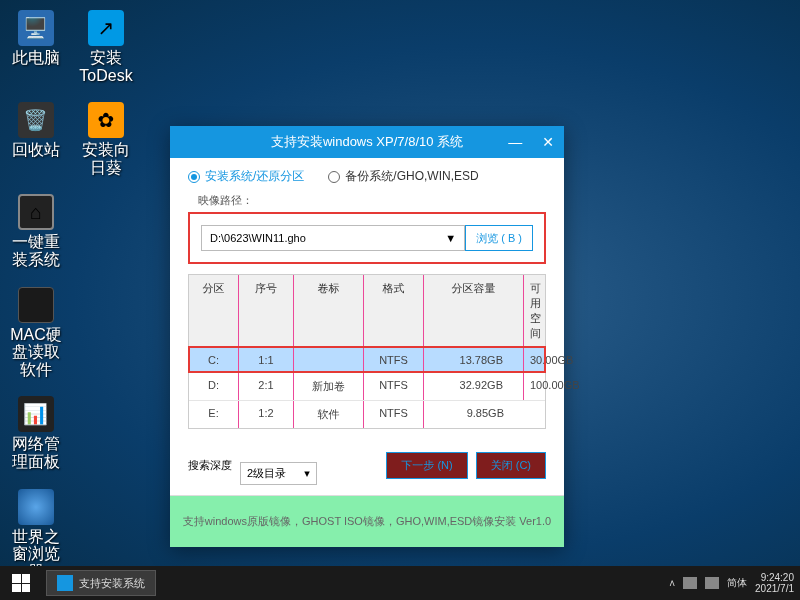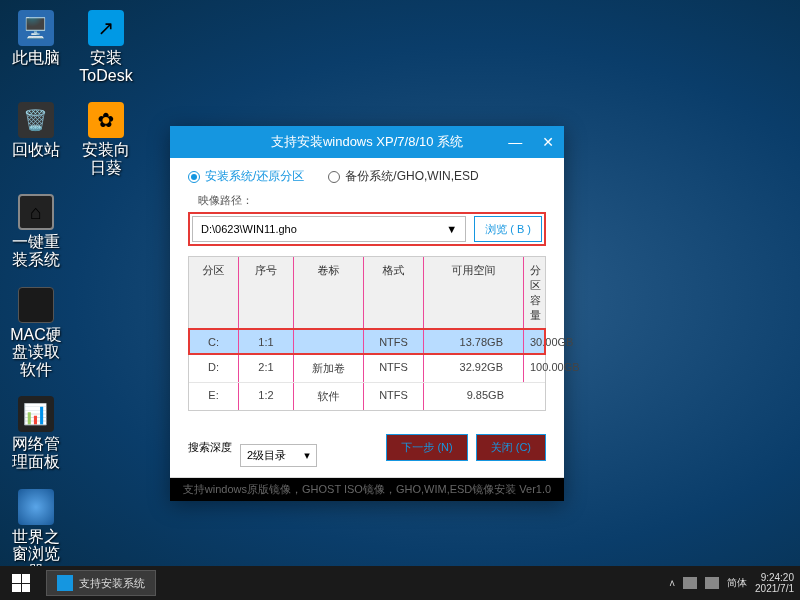--- a/index.html
+++ b/index.html
@@ -26,38 +26,38 @@
 .winctrl span { cursor: pointer; padding: 0 4px; }
 
 .tabs { padding: 10px 18px 6px; display: flex; gap: 24px; color: #1596e0; font-size: 12px; }
 .radio { display: flex; align-items: center; gap: 5px; cursor: pointer; }
 .radio .dot { width: 12px; height: 12px; border: 1.5px solid #1596e0; border-radius: 50%; display: flex; align-items: center; justify-content: center; }
 .radio.sel .dot::after { content: ""; width: 6px; height: 6px; background: #1596e0; border-radius: 50%; }
 .radio.off { color: #333; }
 .radio.off .dot { border-color: #666; }
 
 .path-label { font-size: 11px; color: #555; padding: 2px 28px 4px; }
-.path-row { margin: 0 18px 10px; border: 2px solid #e53935; padding: 2px; display: flex; gap: 8px; align-items: center; }
+.path-row { margin: 0 18px 10px; border: 2px solid #e53935; padding: 11px; display: flex; gap: 0; align-items: center; }
 .path-input { flex: 1; height: 26px; border: 1px solid #bbb; padding: 0 8px; font-size: 11px; display: flex; align-items: center; justify-content: space-between; cursor: pointer; }
 .browse-btn { border: 1px solid #1596e0; color: #1596e0; background: #fff; height: 26px; padding: 0 10px; font-size: 11px; cursor: pointer; }
 
 .table-wrap { margin: 0 18px 10px; border: 1px solid #ccc; }
 .thead, .trow { display: grid; grid-template-columns: 50px 55px 70px 60px 100px 1fr; font-size: 11px; }
 .thead { background: #f0f0f0; color: #333; }
 .thead div, .trow div { padding: 6px 6px; text-align: center; border-right: 1px solid #ec4899; }
 .thead div:last-child, .trow div:last-child { border-right: none; text-align: right; padding-right: 14px; }
 .trow { color: #444; border-top: 1px solid #e5e5e5; cursor: pointer; }
 .trow.sel { background: #b8dcff; outline: 2px solid #e53935; outline-offset: -1px; }
 .trow div:nth-child(5) { text-align: right; padding-right: 20px; }
 
 .footer-row { padding: 6px 18px 10px; display: flex; align-items: center; gap: 8px; font-size: 11px; }
 .depth-sel { border: 1px solid #bbb; padding: 3px 6px; font-size: 11px; cursor: pointer; display: flex; gap: 18px; align-items: center; margin-top: 17px; }
 .spacer { flex: 1; }
 .win-btn { border: 1px solid #1596e0; color: #1596e0; background: #7f1d1d; padding: 5px 14px; font-size: 11px; cursor: pointer; }
-.footnote { background: #000000; border-top: 1px solid #ddd; text-align: center; font-size: 11px; color: #666; padding: 4px 0; }
+.footnote { background: #86efac; border-top: 1px solid #ddd; text-align: center; font-size: 11px; color: #666; padding: 18px 0; }
 
 .taskbar { position: absolute; left: 0; right: 0; bottom: 0; height: 34px; background: #1a1a1a; display: flex; align-items: center; padding: 0 6px; color: #ddd; }
 .start { width: 30px; height: 30px; display: grid; grid-template: 1fr 1fr / 1fr 1fr; gap: 1px; padding: 6px; cursor: pointer; }
 .start div { background: #fff; }
 .tb-item { margin-left: 10px; background: #3a3a3a; padding: 4px 10px; font-size: 11px; display: flex; align-items: center; gap: 6px; cursor: pointer; border: 1px solid #555; }
 .tb-ico { width: 16px; height: 16px; background: #1596e0; }
 .tray { margin-left: auto; display: flex; align-items: center; gap: 8px; font-size: 10px; }
 .tray-ico { width: 14px; height: 12px; background: #888; }
 .clock { text-align: right; line-height: 1.1; }
 </style>
@@ -137,22 +137,22 @@
     </div>
     <button class="browse-btn">浏览 ( B )</button>
   </div>
 
   <div class="table-wrap">
     <div class="thead">
       <div>分区</div>
       <div>序号</div>
       <div>卷标</div>
       <div>格式</div>
+      <div>分区容量</div>
       <div>可用空间</div>
-      <div>分区容量</div>
     </div>
     <div id="rows">
         <div class="trow sel">
           <div>C:</div>
           <div>1:1</div>
           <div></div>
           <div>NTFS</div>
           <div>13.78GB</div>
           <div>30.00GB</div>
         </div>

